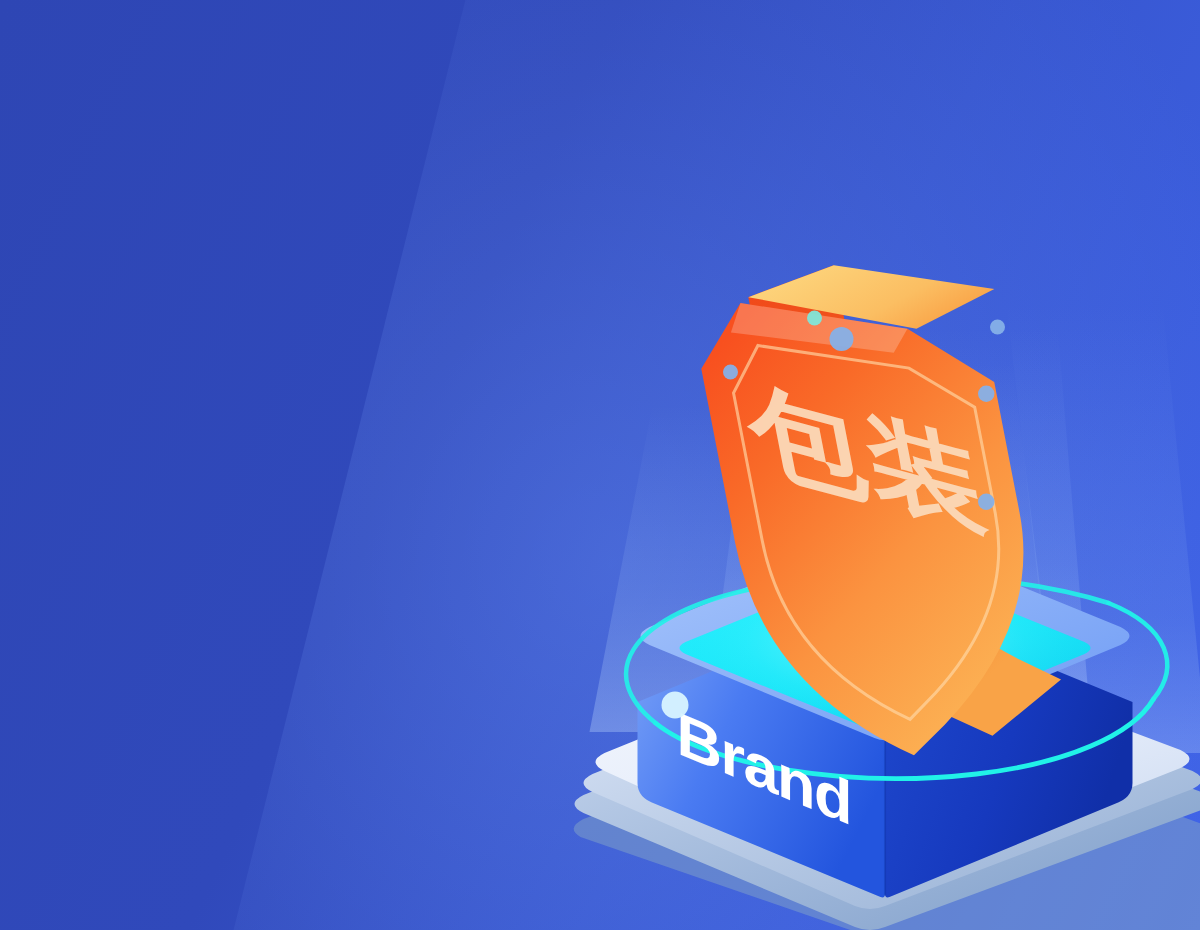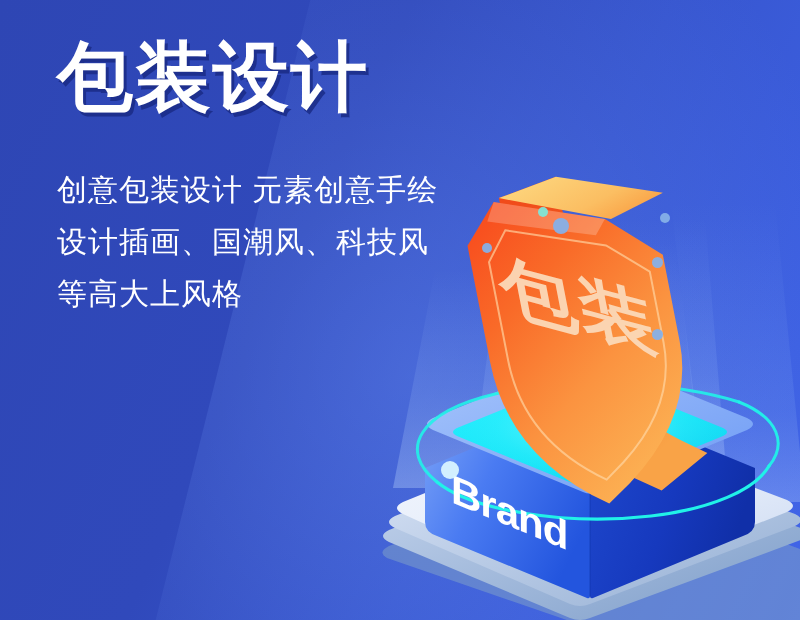--- a/index.html
+++ b/index.html
@@ -77,29 +77,20 @@
     opacity: 0.95;
   }
 </style>
 </head>
 <body>
 
 <div id="banner">
 
   <div class="bg-wash"></div>
 
-  <div class="text-block">
-    <h1 class="main-title">包装设计</h1>
-
-    <div class="subtitle">
-      <div class="sub-line">创意包装设计 元素创意手绘</div>
-      <div class="sub-line">设计插画、国潮风、科技风</div>
-      <div class="sub-line">等高大上风格</div>
-    </div>
-  </div>
 
   <div class="illustration">
 
     <svg class="illu-layer" viewBox="0 0 430 480" width="430" height="480">
       <defs>
 
         <linearGradient id="beamA" x1="0" y1="0" x2="0" y2="1">
           <stop offset="0%" stop-color="#9FC0F6" stop-opacity="0.00"></stop>
           <stop offset="55%" stop-color="#9FC0F6" stop-opacity="0.18"></stop>
           <stop offset="100%" stop-color="#BFD9FF" stop-opacity="0.34"></stop>

